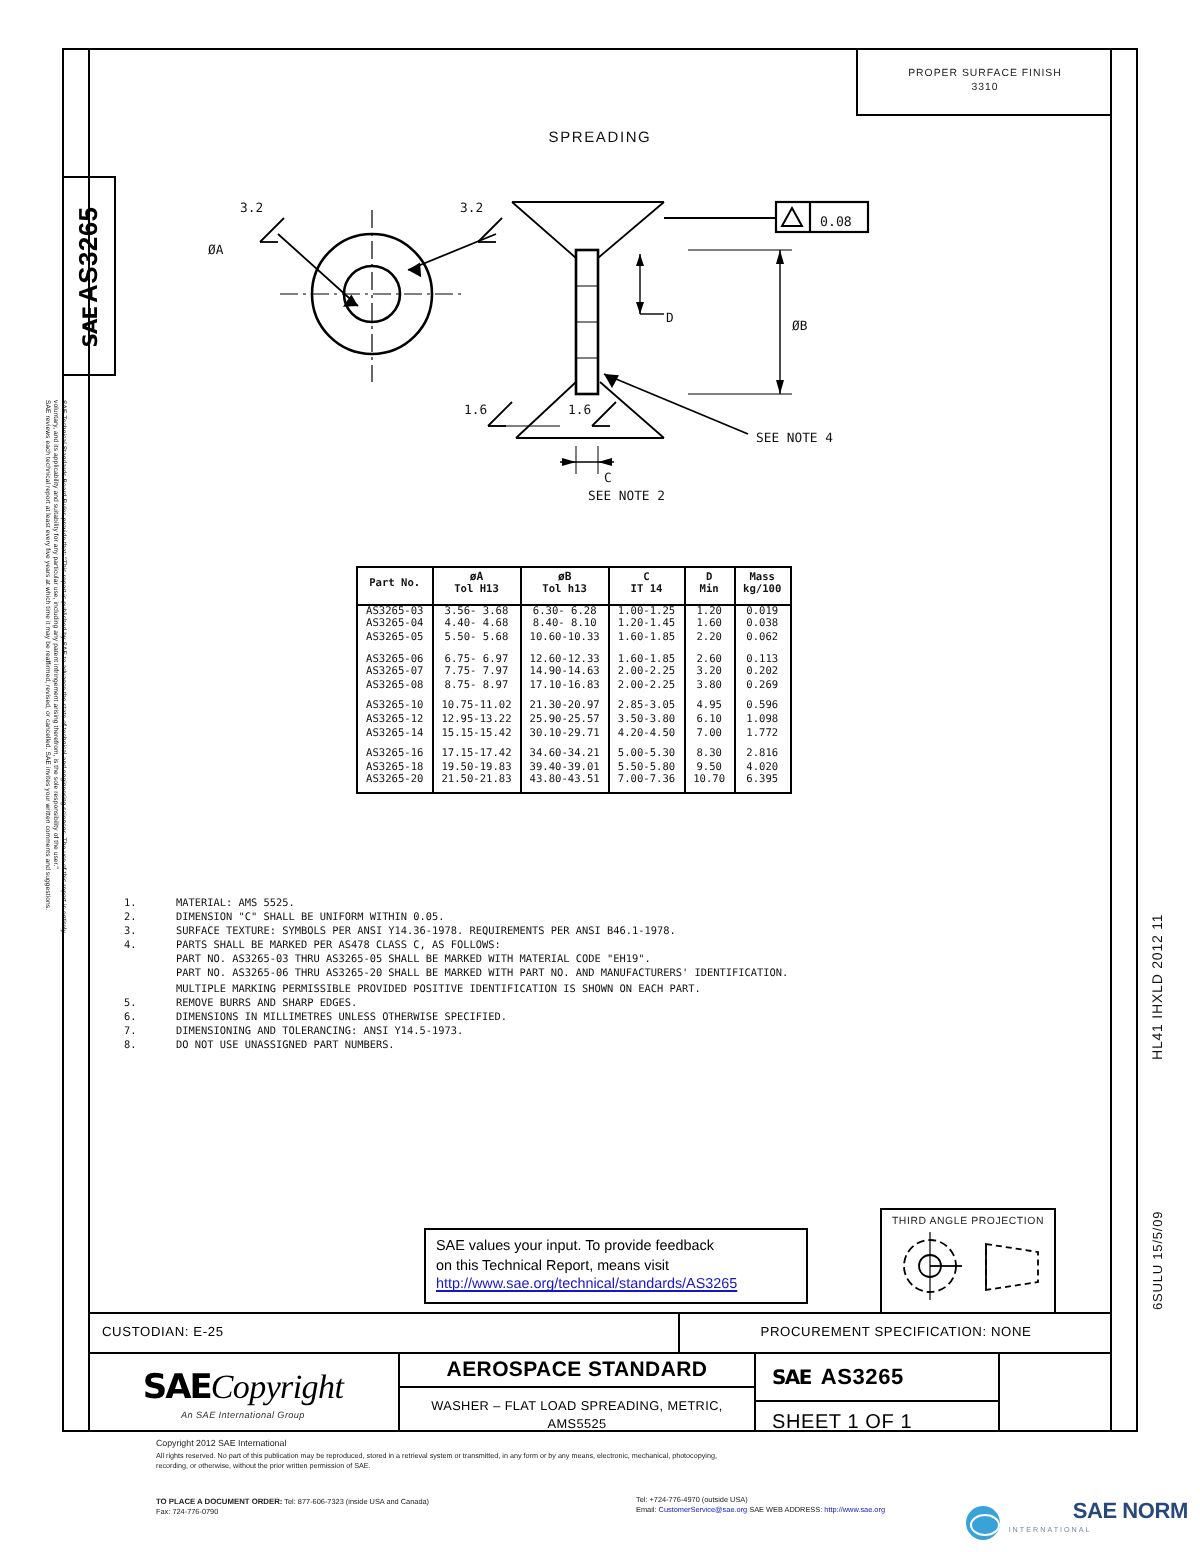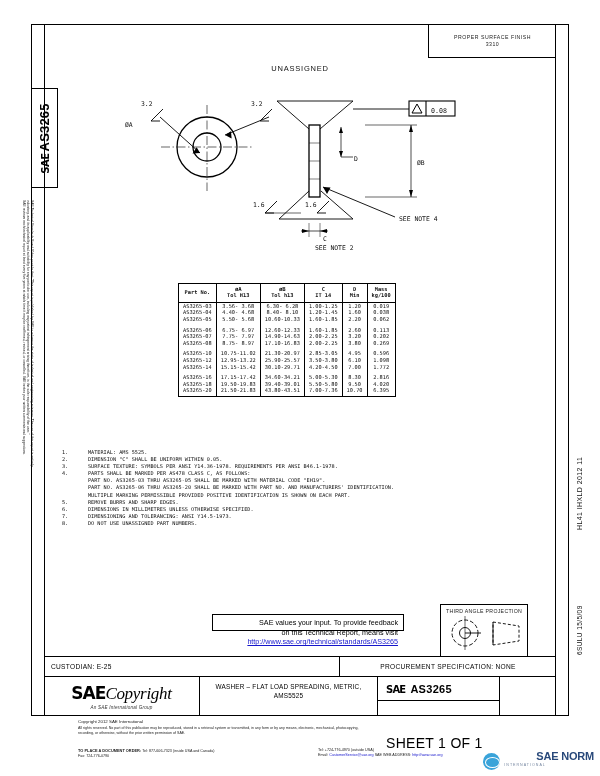--- a/index.html
+++ b/index.html
@@ -128,21 +128,21 @@
   }
   .rationale-body {
     position: absolute;
     left: 100px; top: 81px;
     font-size: 7.2px;
     letter-spacing: 0.2px;
     color: #111;
   }
 
   
-  .dwg { position: absolute; left: 44px; top: 95px; width: 512px; height: 175px; margin-left: 21px; }
+  .dwg { position: absolute; left: 44px; top: 95px; width: 512px; height: 175px; }
 
   
   .tbl-wrap {
     position: absolute;
     left: 178px; top: 283px;
     border: 1.1px solid #000;
     background: #fff;
   }
   table.dims {
     border-collapse: collapse;
@@ -178,28 +178,27 @@
     color: #111;
   }
   .notes .row { display: flex; }
   .notes .num { width: 26px; flex: none; }
   .notes .sub { padding-left: 26px; }
 
   
   .feedback {
     position: absolute;
     left: 212px; top: 614px;
-    width: 192px; height: 17px;
+    width: 192px; height: 38px;
     border: 1.3px solid #000;
     box-sizing: border-box;
     padding: 3px 5px;
     font-size: 7.2px;
     line-height: 9.5px;
     background: #fff;
-    text-align: right;
   }
   .feedback a { color: #1515cc; text-decoration: underline; margin-top: 33px; }
 
   
   .tap {
     position: absolute;
     left: 440px; top: 604px;
     width: 88px; height: 52px;
     border-left: 1.1px solid #000;
     border-top: 1.1px solid #000;
@@ -308,21 +307,21 @@
     border-bottom: 1.1px solid #000;
     padding-bottom: 5px;
   }
   .tb-num .n1 .mk {
     font-family: "DejaVu Sans", sans-serif;
     font-weight: 900;
     font-size: 10px;
     letter-spacing: -0.8px;
   }
   .tb-num .n1 .nm { font-size: 11px; font-weight: bold; letter-spacing: 0.3px; }
-  .tb-num .n2 { padding: 5px 0 0 8px; font-size: 14px; letter-spacing: 0.3px; margin-top: 29px; }
+  .tb-num .n2 { padding: 5px 0 0 8px; font-size: 10px; letter-spacing: 0.3px; }
   .tb-blank {
     position: absolute; left: 456px; top: 0;
     width: 56px; height: 39px;
     box-sizing: border-box;
   }
 
   
   .footer {
     position: absolute;
     left: 78px; top: 719px;
@@ -387,21 +386,21 @@
   </div>
 
   <div class="rv rv-1">HL41 IHXLD 2012 11</div>
   <div class="rv rv-3">6SULU 15/5/09</div>
 
   <div class="hdr-box">
     <div>PROPER SURFACE FINISH</div>
     <div>3310</div>
   </div>
 
-  <div class="rationale-title">UNASSIGNED</div>
+  <div class="rationale-title">SPREADING</div>
 
   <div class="dwg">
     <svg width="512" height="175" viewBox="0 0 512 175">
       <g stroke="#000" fill="none" stroke-width="0.9">
 
         <circle cx="142" cy="52" r="30" stroke-width="1.3"></circle>
         <circle cx="142" cy="52" r="14" stroke-width="1.3"></circle>
 
         <line x1="142" y1="10" x2="142" y2="96" stroke-width="0.6" stroke-dasharray="9,2.5,1.5,2.5"></line>
         <line x1="96" y1="52" x2="188" y2="52" stroke-width="0.6" stroke-dasharray="9,2.5,1.5,2.5"></line>
@@ -674,20 +673,21 @@
 
   <div class="titleblock">
     <div class="tb-logo">
       <div class="logo-line">
         <span class="logo-sae">SAE</span>
         <span class="logo-aero">Copyright</span>
       </div>
       <div class="logo-sub">An SAE International Group</div>
     </div>
     <div class="tb-title">
+      <div class="t1">AEROSPACE STANDARD</div>
       <div class="t2">
         <div>WASHER – FLAT LOAD SPREADING, METRIC,</div>
         <div>AMS5525</div>
       </div>
     </div>
     <div class="tb-num">
       <div class="n1">
         <span class="mk">SAE</span>
         <span class="nm">AS3265</span>
       </div>

